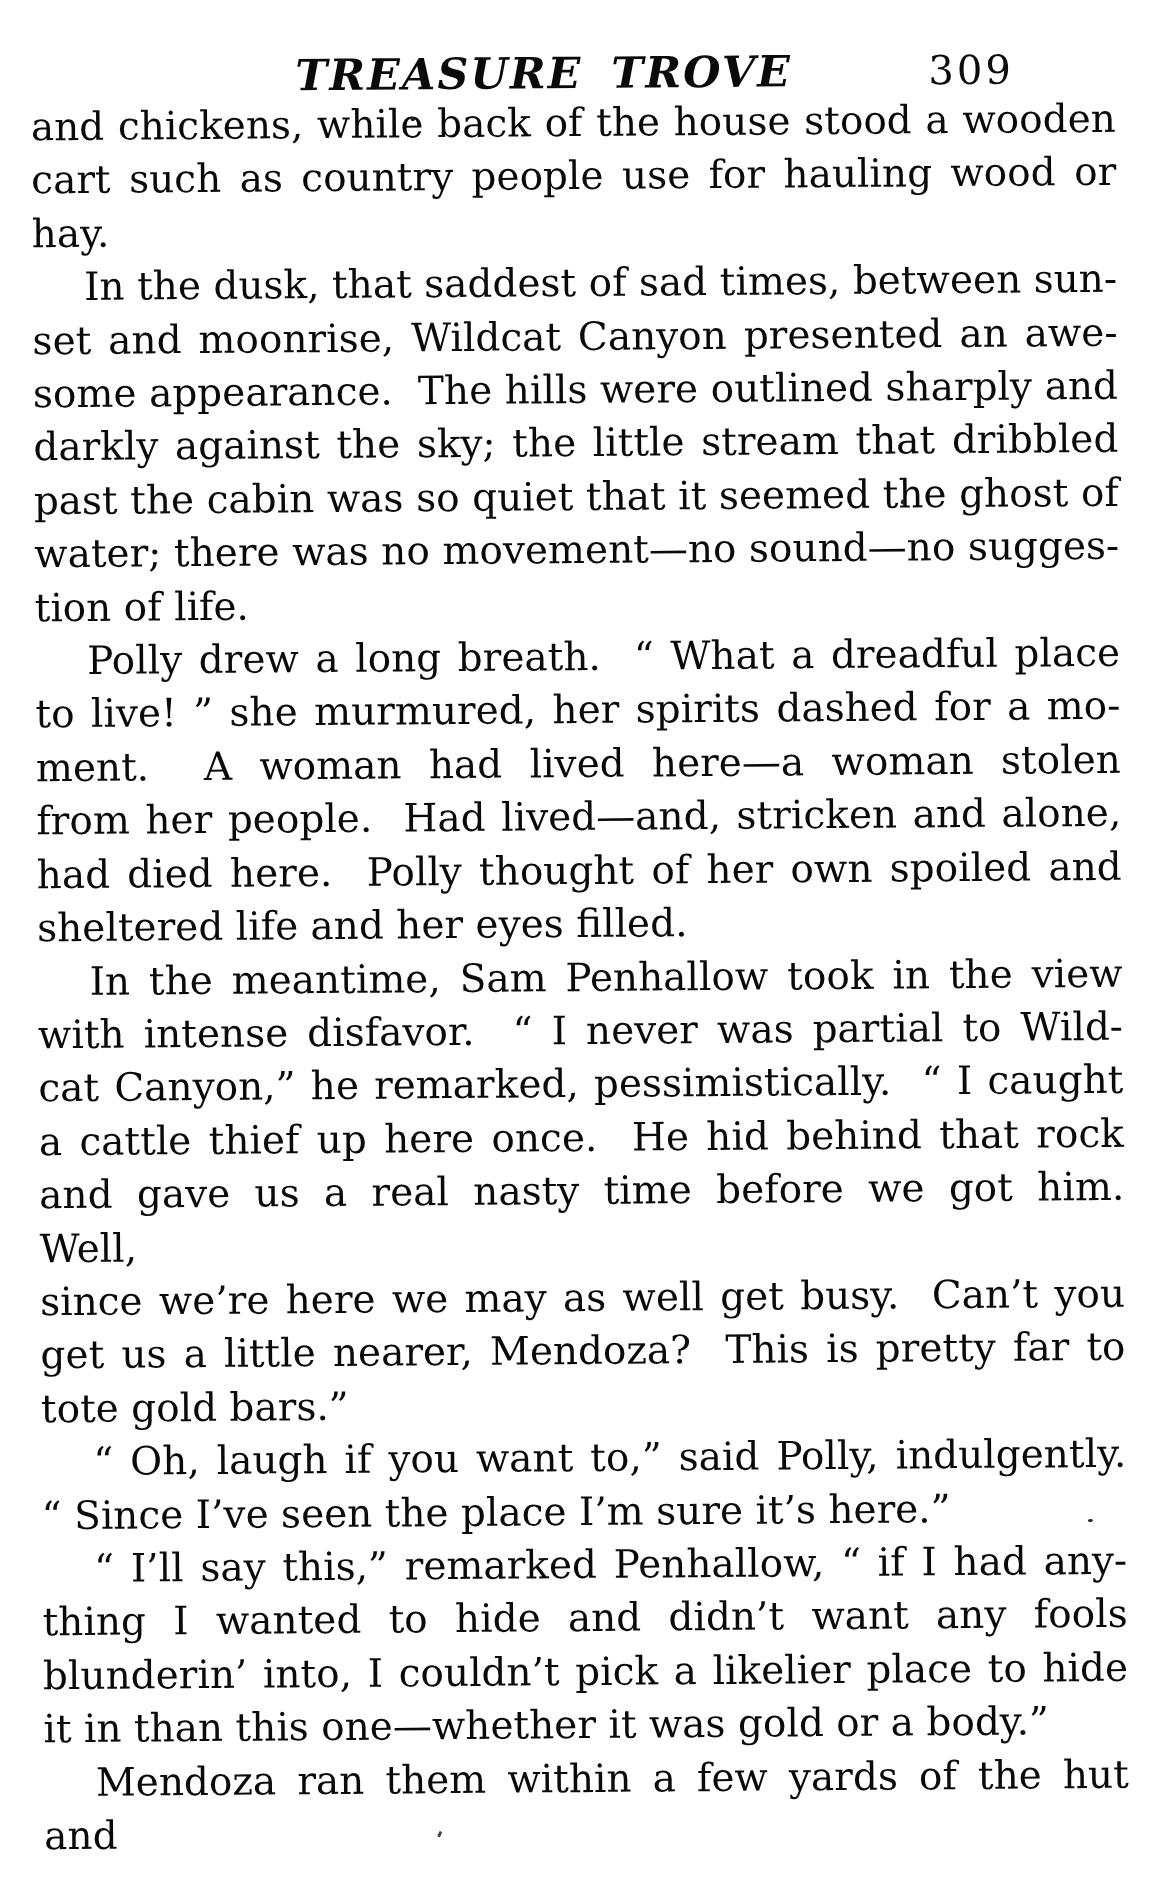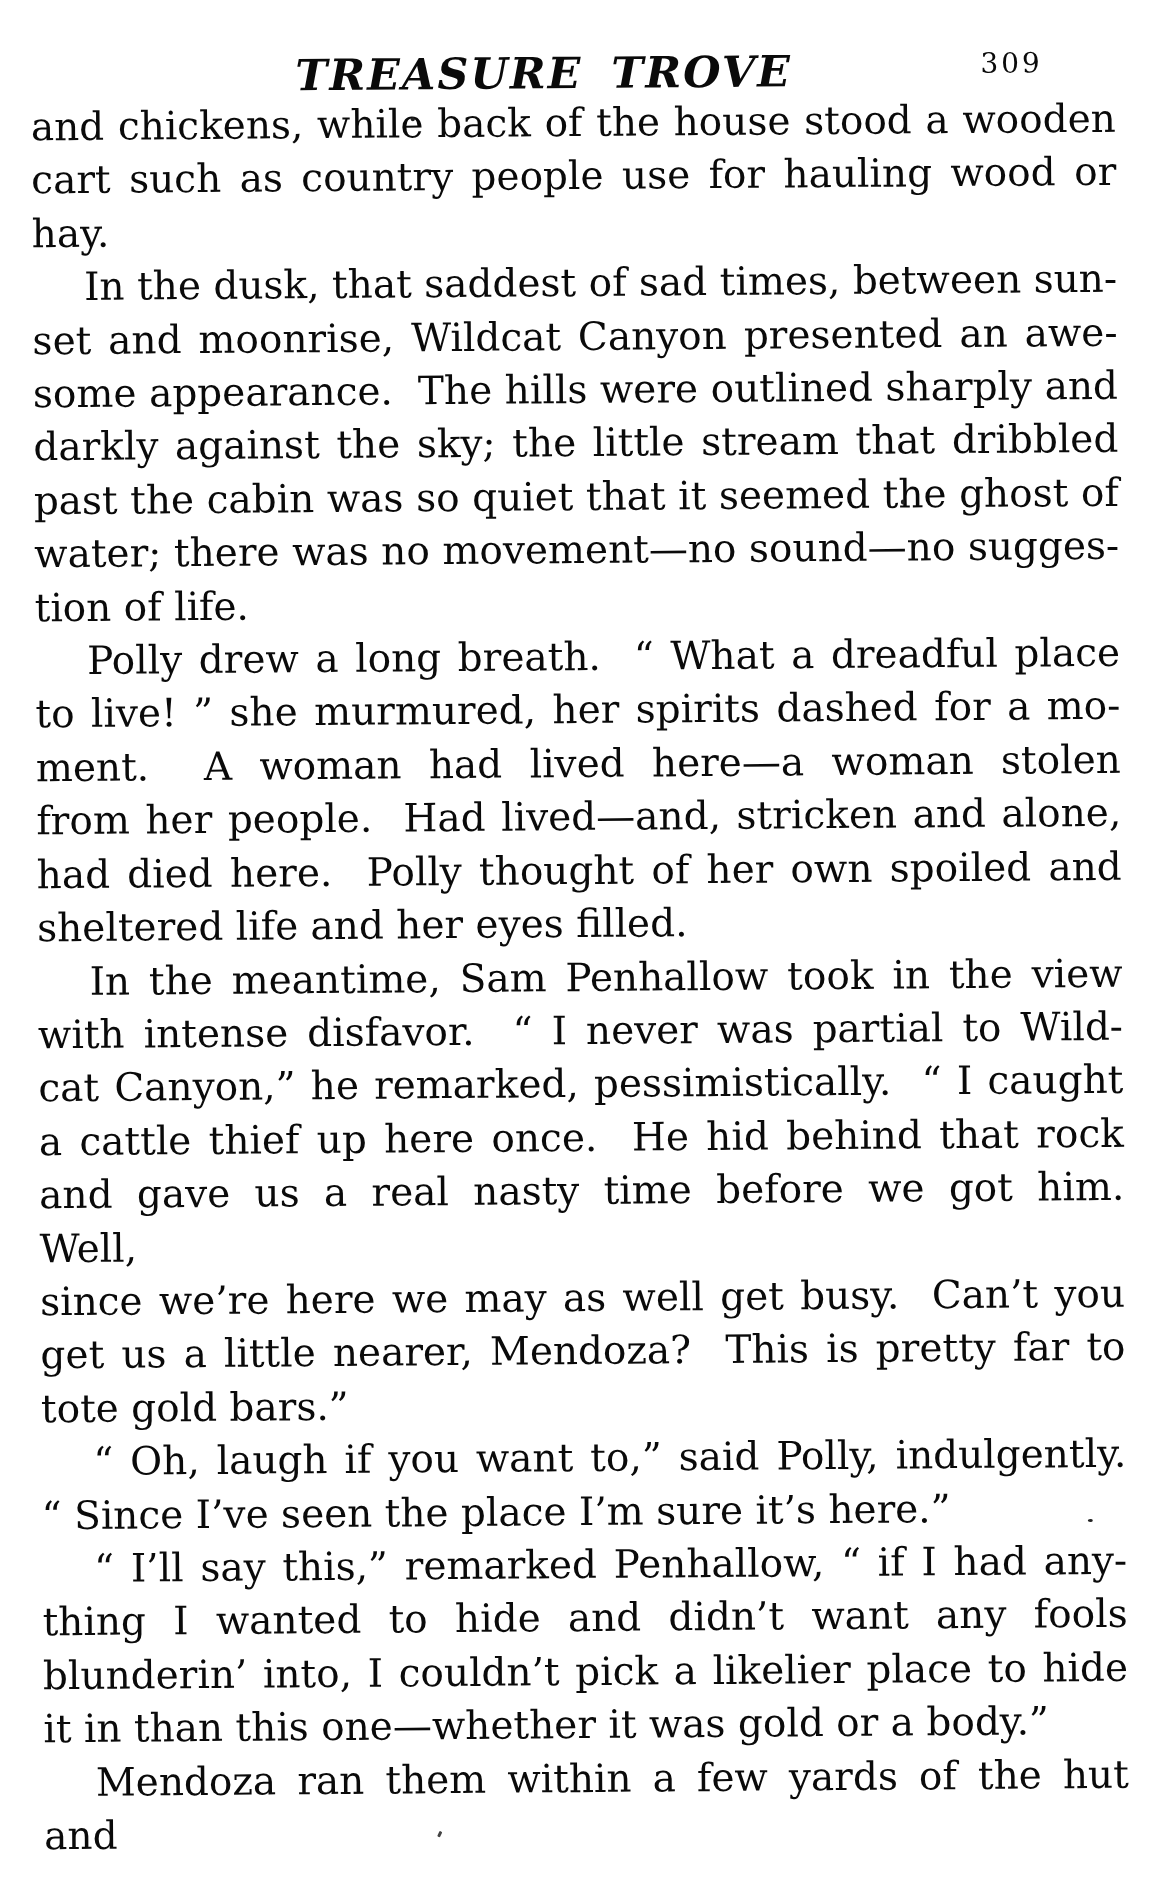--- a/index.html
+++ b/index.html
@@ -18,22 +18,22 @@
     transform-origin: 50% 55%;
   }
   .header { position: absolute; top: 48px; left: 0; width: 100%; height: 60px; }
   .title {
     position: absolute; left: 303px; top: 0;
     font-style: italic; font-weight: bold;
     font-size: 43px; letter-spacing: 2px; word-spacing: 12px;
     white-space: nowrap;
   }
   .pagenum {
-    position: absolute; left: 988px; top: 2px;
-    font-size: 28px; letter-spacing: 3px; text-align: right;
+    position: absolute; left: 936px; top: 2px;
+    font-size: 40px; letter-spacing: 3px; text-align: right;
   }
   .body-block {
     position: absolute; left: 38px; top: 96px; width: 1085px;
     font-size: 39px; line-height: 53.4px;
   }
   .line { white-space: pre-wrap; }
   .line.fill { text-align: justify; text-align-last: justify; }
   .line.indent { text-indent: 52px; }
   .speck { position: absolute; background: #222; border-radius: 50%; }
   .speck.s1 { left: 418px; top: 116px; width: 4px; height: 4px; }

